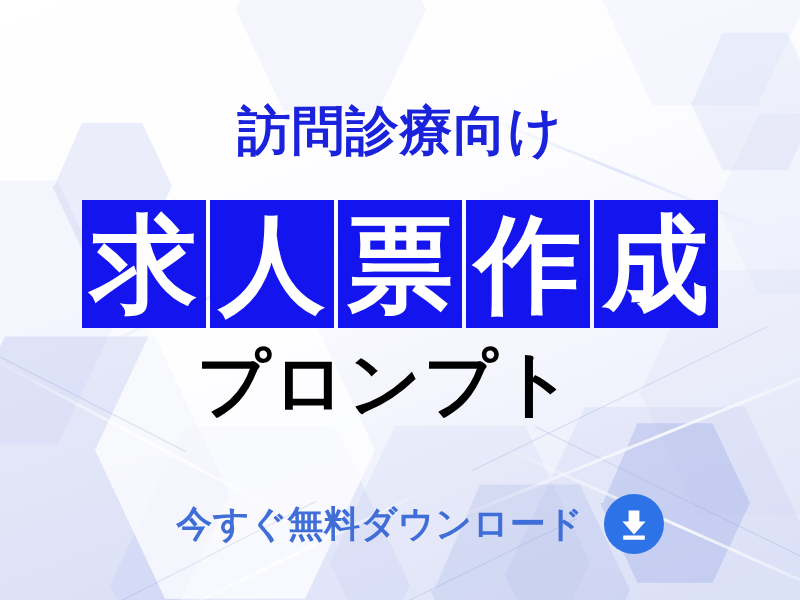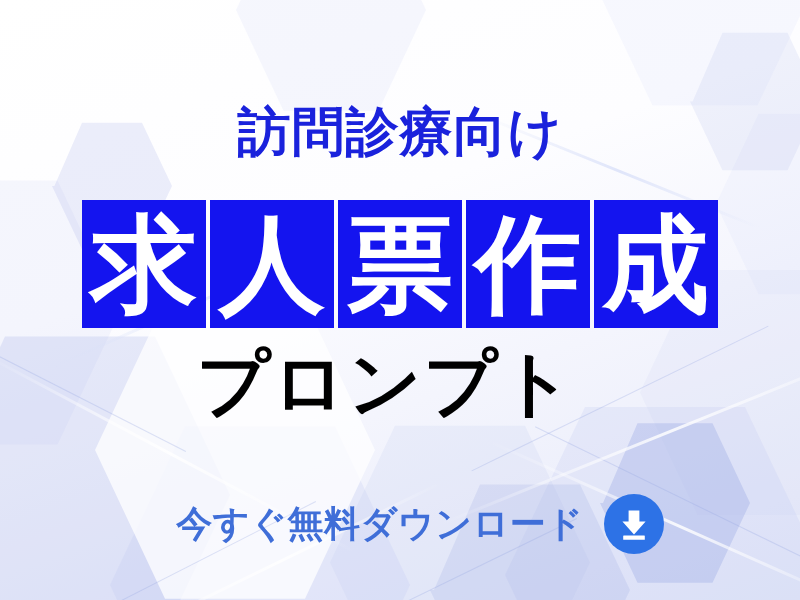--- a/index.html
+++ b/index.html
@@ -95,20 +95,21 @@
     top: 105px;
     left: 0;
     width: 800px;
     text-align: center;
     font-size: 53px;
     line-height: 1;
     font-weight: 700;
     letter-spacing: 1px;
     color: #1a22dc;
     white-space: nowrap;
+    font-family: Liberation Serif, serif;
   }
 
   .headline-row {
     position: absolute;
     top: 200px;
     left: 0;
     width: 800px;
     display: flex;
     justify-content: center;
     gap: 4px;

